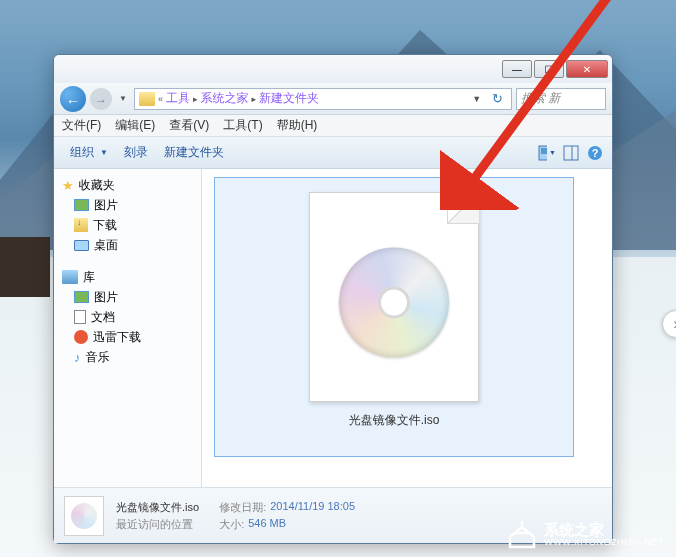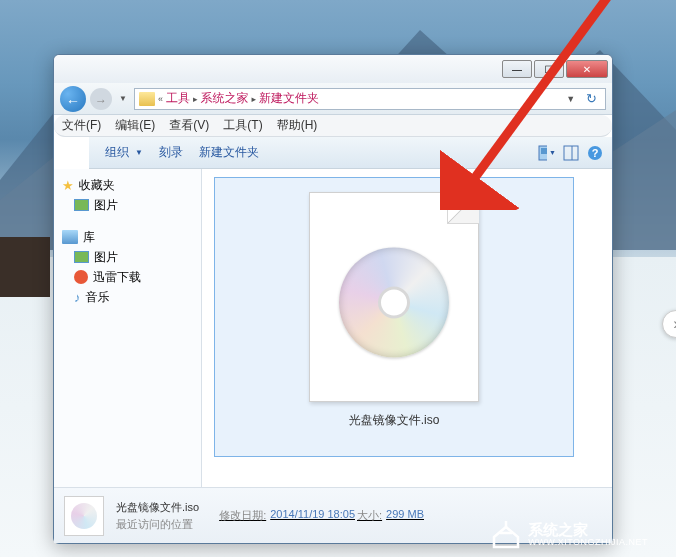--- a/index.html
+++ b/index.html
@@ -13,30 +13,30 @@
 .titlebar { height: 28px; background: linear-gradient(180deg, #f8fafc 0%, #e8eef4 100%); border-radius: 6px 6px 0 0; display: flex; justify-content: flex-end; align-items: center; padding: 0 4px; gap: 2px; }
 .win-btn { width: 30px; height: 18px; border: 1px solid #888; border-radius: 2px; display: flex; align-items: center; justify-content: center; font-size: 10px; background: linear-gradient(180deg, #f0f4f8, #d8e0e8); cursor: pointer; }
 .win-btn.close { background: linear-gradient(180deg, #e88, #c44); color: #fff; width: 42px; }
 
 .navbar { height: 32px; background: linear-gradient(180deg, #f4f8fa, #e4ecf2); border-bottom: 1px solid #c8d4de; display: flex; align-items: center; padding: 0 6px; gap: 4px; }
 .nav-back { width: 26px; height: 26px; border-radius: 50%; background: radial-gradient(circle at 30% 30%, #6ab4f0, #2878c0); display: flex; align-items: center; justify-content: center; color: #fff; font-size: 14px; cursor: pointer; }
 .nav-fwd { width: 22px; height: 22px; border-radius: 50%; background: #d0d8e0; display: flex; align-items: center; justify-content: center; color: #888; font-size: 12px; }
 .nav-drop { font-size: 8px; color: #555; padding: 0 3px; cursor: pointer; }
 .addressbar { flex: 1; height: 22px; border: 1px solid #a8b8c8; background: #fff; display: flex; align-items: center; padding: 0 4px; font-size: 12px; gap: 3px; }
 .folder-mini { width: 16px; height: 14px; background: linear-gradient(180deg, #fde89a, #e8c050); border-radius: 1px; }
-.crumb { color: #be185d; cursor: pointer; }
+.crumb { color: #8b5cf6; cursor: pointer; }
 .crumb-sep { font-size: 9px; color: #555; }
 .addr-drop { color: #555; font-size: 9px; padding: 0 4px; cursor: pointer; }
 .addr-refresh { color: #3878b8; font-size: 13px; padding: 0 4px; cursor: pointer; }
 .searchbox { width: 90px; height: 22px; border: 1px solid #a8b8c8; background: #fff; display: flex; align-items: center; padding: 0 4px; font-size: 12px; color: #888; font-style: italic; }
 
-.menubar { height: 22px; background: #f4f6f8; border-bottom: 1px solid #d8dee4; display: flex; align-items: center; padding: 0 8px; gap: 14px; font-size: 12px; border-radius: 11px; }
+.menubar { height: 22px; background: #f4f6f8; border-bottom: 1px solid #d8dee4; display: flex; align-items: center; padding: 0 8px; gap: 14px; font-size: 12px; }
 .menu-item { cursor: pointer; color: #333; }
 
-.toolbar { height: 32px; background: linear-gradient(180deg, #f0f6fa, #dce8f2); border-bottom: 1px solid #c8d4de; display: flex; padding: 0 8px; font-size: 12px; color: #2858a0; margin-left: 35px; }
+.toolbar { height: 32px; background: linear-gradient(180deg, #f0f6fa, #dce8f2); border-bottom: 1px solid #c8d4de; display: flex; padding: 0 8px; font-size: 12px; color: #2858a0; }
 .tool-item { padding: 3px 8px; cursor: pointer; display: flex; align-items: center; gap: 4px; }
 .tool-drop { font-size: 8px; margin-left: 2px; }
 .tool-right { margin-left: auto; display: flex; gap: 6px; align-items: center; }
 .tool-icon { width: 18px; height: 18px; display: flex; align-items: center; justify-content: center; cursor: pointer; }
 
 .body-area { flex: 1; display: flex; overflow: hidden; }
 .sidebar { width: 148px; border-right: 1px solid #d8e0e8; padding: 6px 0; font-size: 12px; overflow-y: auto; background: #fafcfe; }
 .side-group { padding: 2px 8px 2px 20px; display: flex; align-items: center; gap: 5px; cursor: pointer; height: 20px; }
 .side-group.header { padding-left: 8px; font-weight: normal; }
 .side-spacer { height: 12px; }
@@ -59,28 +59,28 @@
 .disc { position: absolute; left: 50%; top: 50%; transform: translate(-50%, -45%); width: 110px; height: 110px; border-radius: 50%; background: conic-gradient(from 45deg, #f0f0f0, #d0e8f4, #e8f0d0, #f4e0d0, #e8d0e8, #d0d8f0, #f0f0f0); box-shadow: inset 0 0 8px rgba(0,0,0,0.2), 0 1px 3px rgba(0,0,0,0.2); }
 .disc::after { content: ''; position: absolute; left: 50%; top: 50%; transform: translate(-50%,-50%); width: 26px; height: 26px; border-radius: 50%; background: #fff; border: 3px solid #d8d8d8; }
 .file-label { margin-top: 10px; font-size: 12px; color: #333; }
 
 .details-pane { height: 56px; border-top: 1px solid #d8e0e8; background: linear-gradient(180deg, #f4f8fc, #eaf0f6); display: flex; align-items: center; padding: 6px 10px; font-size: 11px; gap: 12px; }
 .details-icon { width: 40px; height: 40px; background: #fff; border: 1px solid #d0d0d0; position: relative; }
 .details-icon .mini-disc { position: absolute; left: 50%; top: 50%; transform: translate(-50%,-50%); width: 26px; height: 26px; border-radius: 50%; background: conic-gradient(from 45deg, #f0f0f0, #d0e8f4, #e8d0e8, #f0f0f0); }
 .details-text { display: flex; flex-direction: column; gap: 2px; }
 .details-name { color: #333; }
 .details-type { color: #888; }
-.details-meta { display: flex; flex-direction: row; gap: 2px; margin-left: 8px; text-decoration: underline; }
+.details-meta { display: flex; flex-direction: column; gap: 2px; margin-left: 8px; }
 .meta-row { display: flex; gap: 4px; }
 .meta-label { color: #888; }
 .meta-val { color: #4878b8; }
 
 .arrow { position: absolute; left: 440px; top: -20px; width: 190px; height: 230px; pointer-events: none; z-index: 100; }
 .carousel-btn { position: absolute; right: -14px; top: 310px; width: 28px; height: 28px; border-radius: 50%; background: #fff; border: 1px solid #ccc; box-shadow: 0 1px 4px rgba(0,0,0,0.2); display: flex; align-items: center; justify-content: center; color: #888; cursor: pointer; z-index: 50; }
-.watermark { position: absolute; right: 28px; bottom: 8px; display: flex; align-items: center; gap: 6px; color: #fff; font-size: 12px; z-index: 50; }
+.watermark { position: absolute; right: 12px; bottom: 8px; display: flex; align-items: center; gap: 6px; color: #fff; font-size: 12px; z-index: 50; }
 .wm-logo { width: 32px; height: 28px; }
 .wm-text { display: flex; flex-direction: column; line-height: 1.1; }
 .wm-main { font-size: 15px; font-weight: bold; }
 .wm-sub { font-size: 9px; letter-spacing: 0.5px; }
 </style>
 </head>
 <body>
 
 <div class="mountains">
   <svg class="mountain-shape" viewBox="0 0 676 250" preserveAspectRatio="none">
@@ -118,20 +118,21 @@
       <span class="crumb-sep">«</span>
       <span class="crumb">工具</span>
       <span class="crumb-sep">▸</span>
       <span class="crumb">系统之家</span>
       <span class="crumb-sep">▸</span>
       <span class="crumb">新建文件夹</span>
       <span style="flex:1"></span>
       <span class="addr-drop">▼</span>
       <span class="addr-refresh">↻</span>
     </div>
+    <div class="searchbox">搜索 新</div>
   </div>
 
   <div class="menubar">
     <span class="menu-item">文件(F)</span>
     <span class="menu-item">编辑(E)</span>
     <span class="menu-item">查看(V)</span>
     <span class="menu-item">工具(T)</span>
     <span class="menu-item">帮助(H)</span>
   </div>
 
@@ -168,28 +169,40 @@
   <div class="body-area">
     <div class="sidebar">
       <div class="side-group header">
           <span class="star-icon">★</span>
           <span>收藏夹</span>
         </div>
       <div class="side-group">
           <span class="pic-icon"></span>
           <span>图片</span>
         </div>
+      <div class="side-group">
+          <span class="dl-icon"></span>
+          <span>下载</span>
+        </div>
+      <div class="side-group">
+          <span class="desk-icon"></span>
+          <span>桌面</span>
+        </div>
       <div class="side-spacer"></div>
       <div class="side-group header">
           <span class="lib-icon"></span>
           <span>库</span>
         </div>
       <div class="side-group">
           <span class="pic-icon"></span>
           <span>图片</span>
+        </div>
+      <div class="side-group">
+          <span class="doc-icon"></span>
+          <span>文档</span>
         </div>
       <div class="side-group">
           <span class="xl-icon"></span>
           <span>迅雷下载</span>
         </div>
       <div class="side-group">
           <span class="mus-icon">♪</span>
           <span>音乐</span>
         </div>
     </div>
@@ -213,21 +226,21 @@
       <span class="details-name">光盘镜像文件.iso</span>
       <span class="details-type">最近访问的位置</span>
     </div>
     <div class="details-meta">
       <div class="meta-row">
           <span class="meta-label">修改日期:</span>
           <span class="meta-val">2014/11/19 18:05</span>
         </div>
       <div class="meta-row">
           <span class="meta-label">大小:</span>
-          <span class="meta-val">299 MB</span>
+          <span class="meta-val">546 MB</span>
         </div>
     </div>
   </div>
 </div>
 
 <div class="watermark">
   <svg class="wm-logo" viewBox="0 0 32 28">
     <path d="M4 16 L16 6 L28 16 L28 26 L4 26 Z" fill="none" stroke="#fff" stroke-width="2.5"></path>
     <path d="M16 6 L16 0 M10 12 L22 12" stroke="#fff" stroke-width="2.5"></path>
   </svg>

